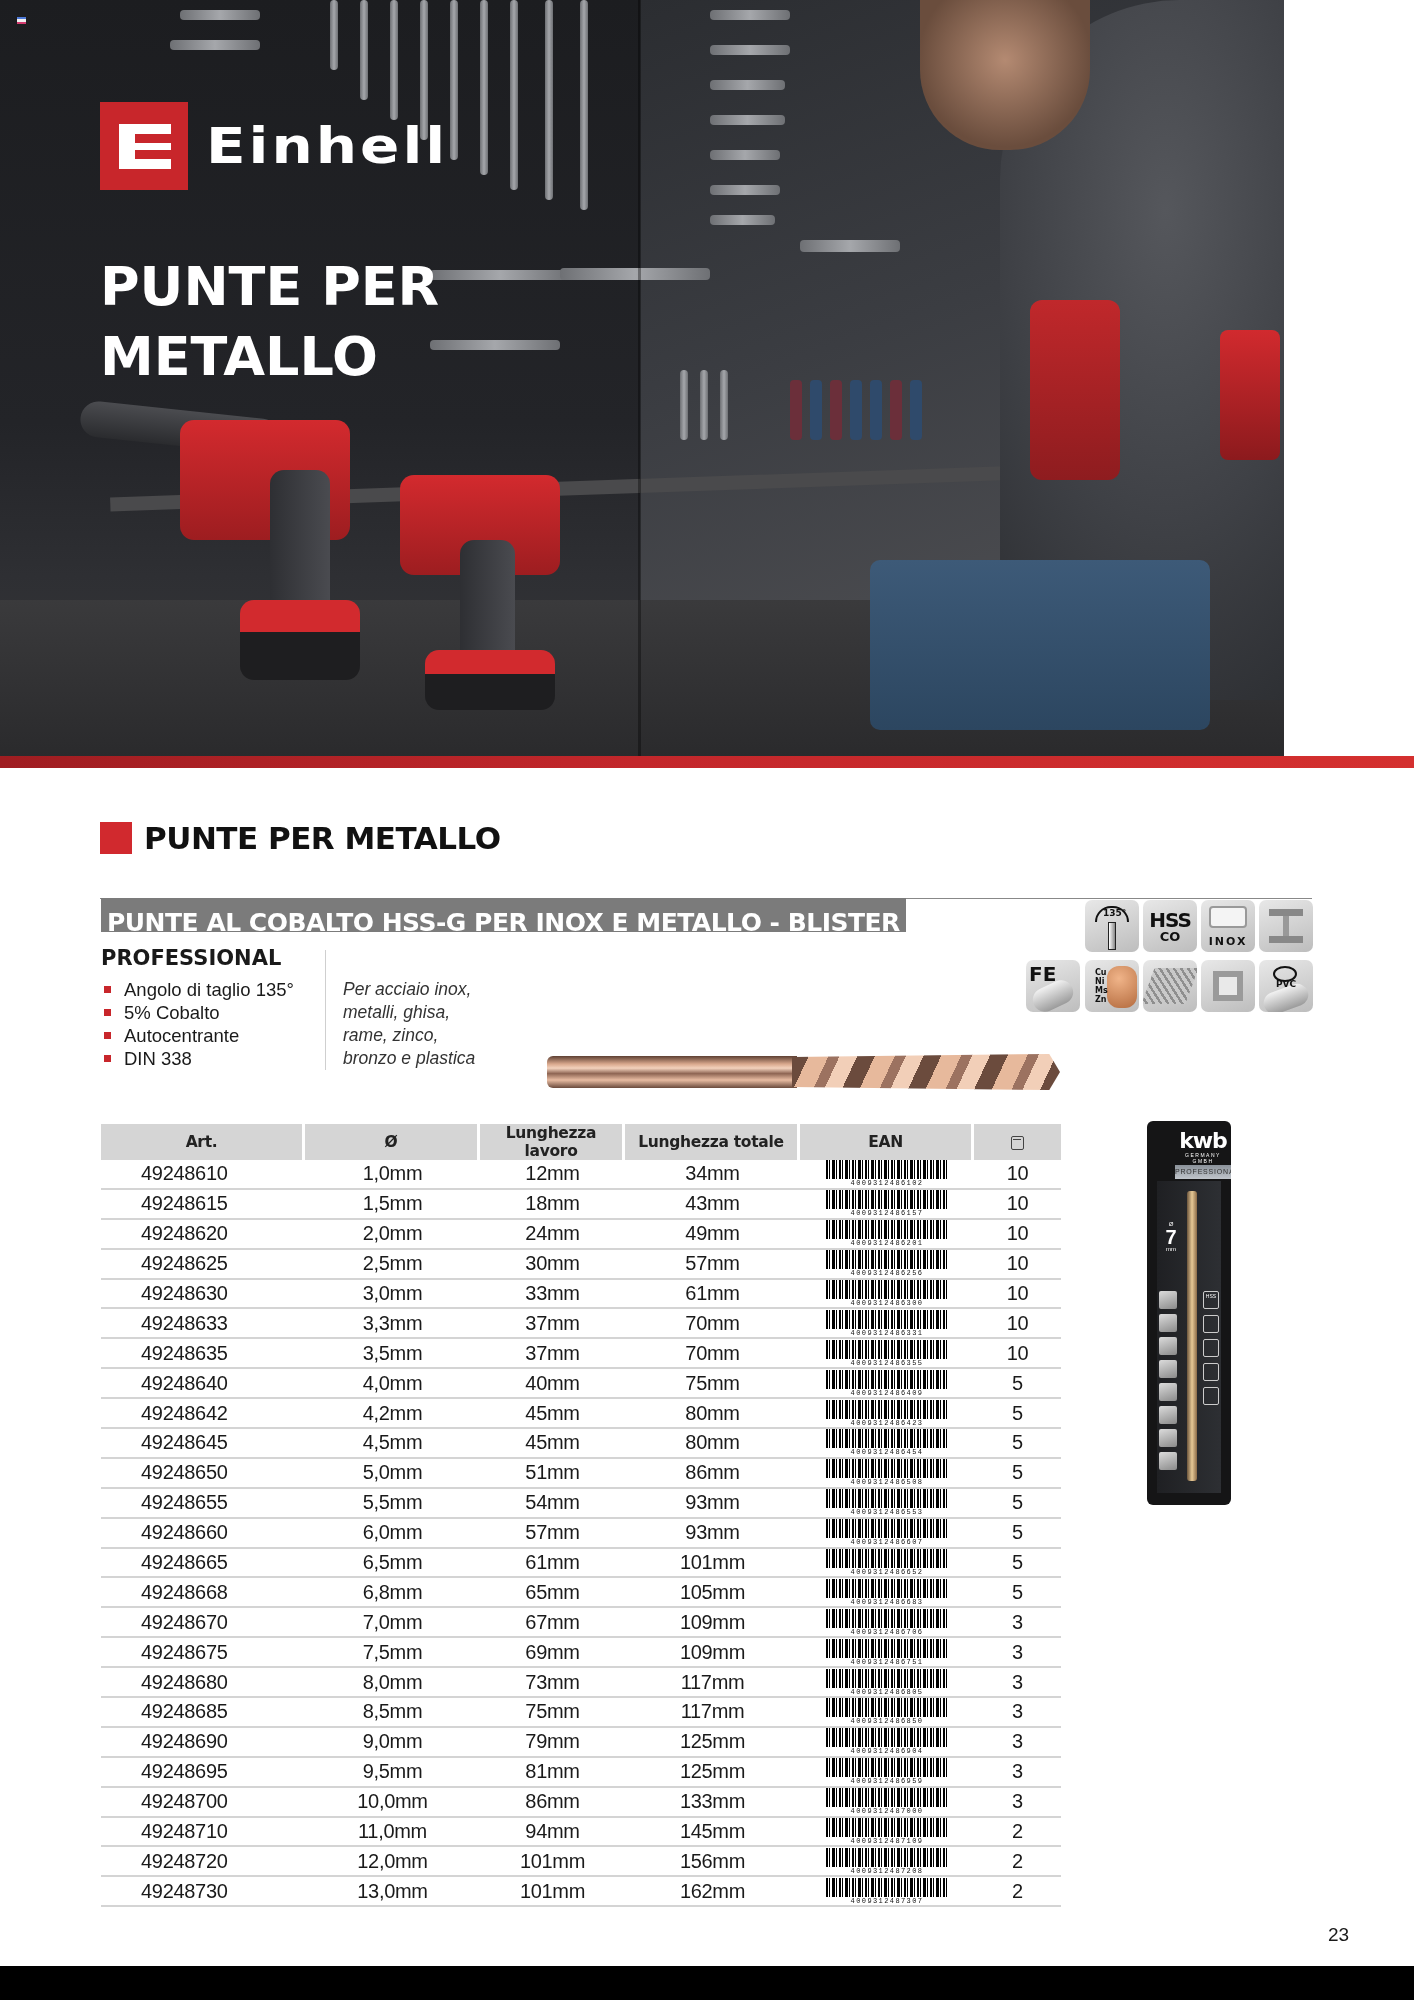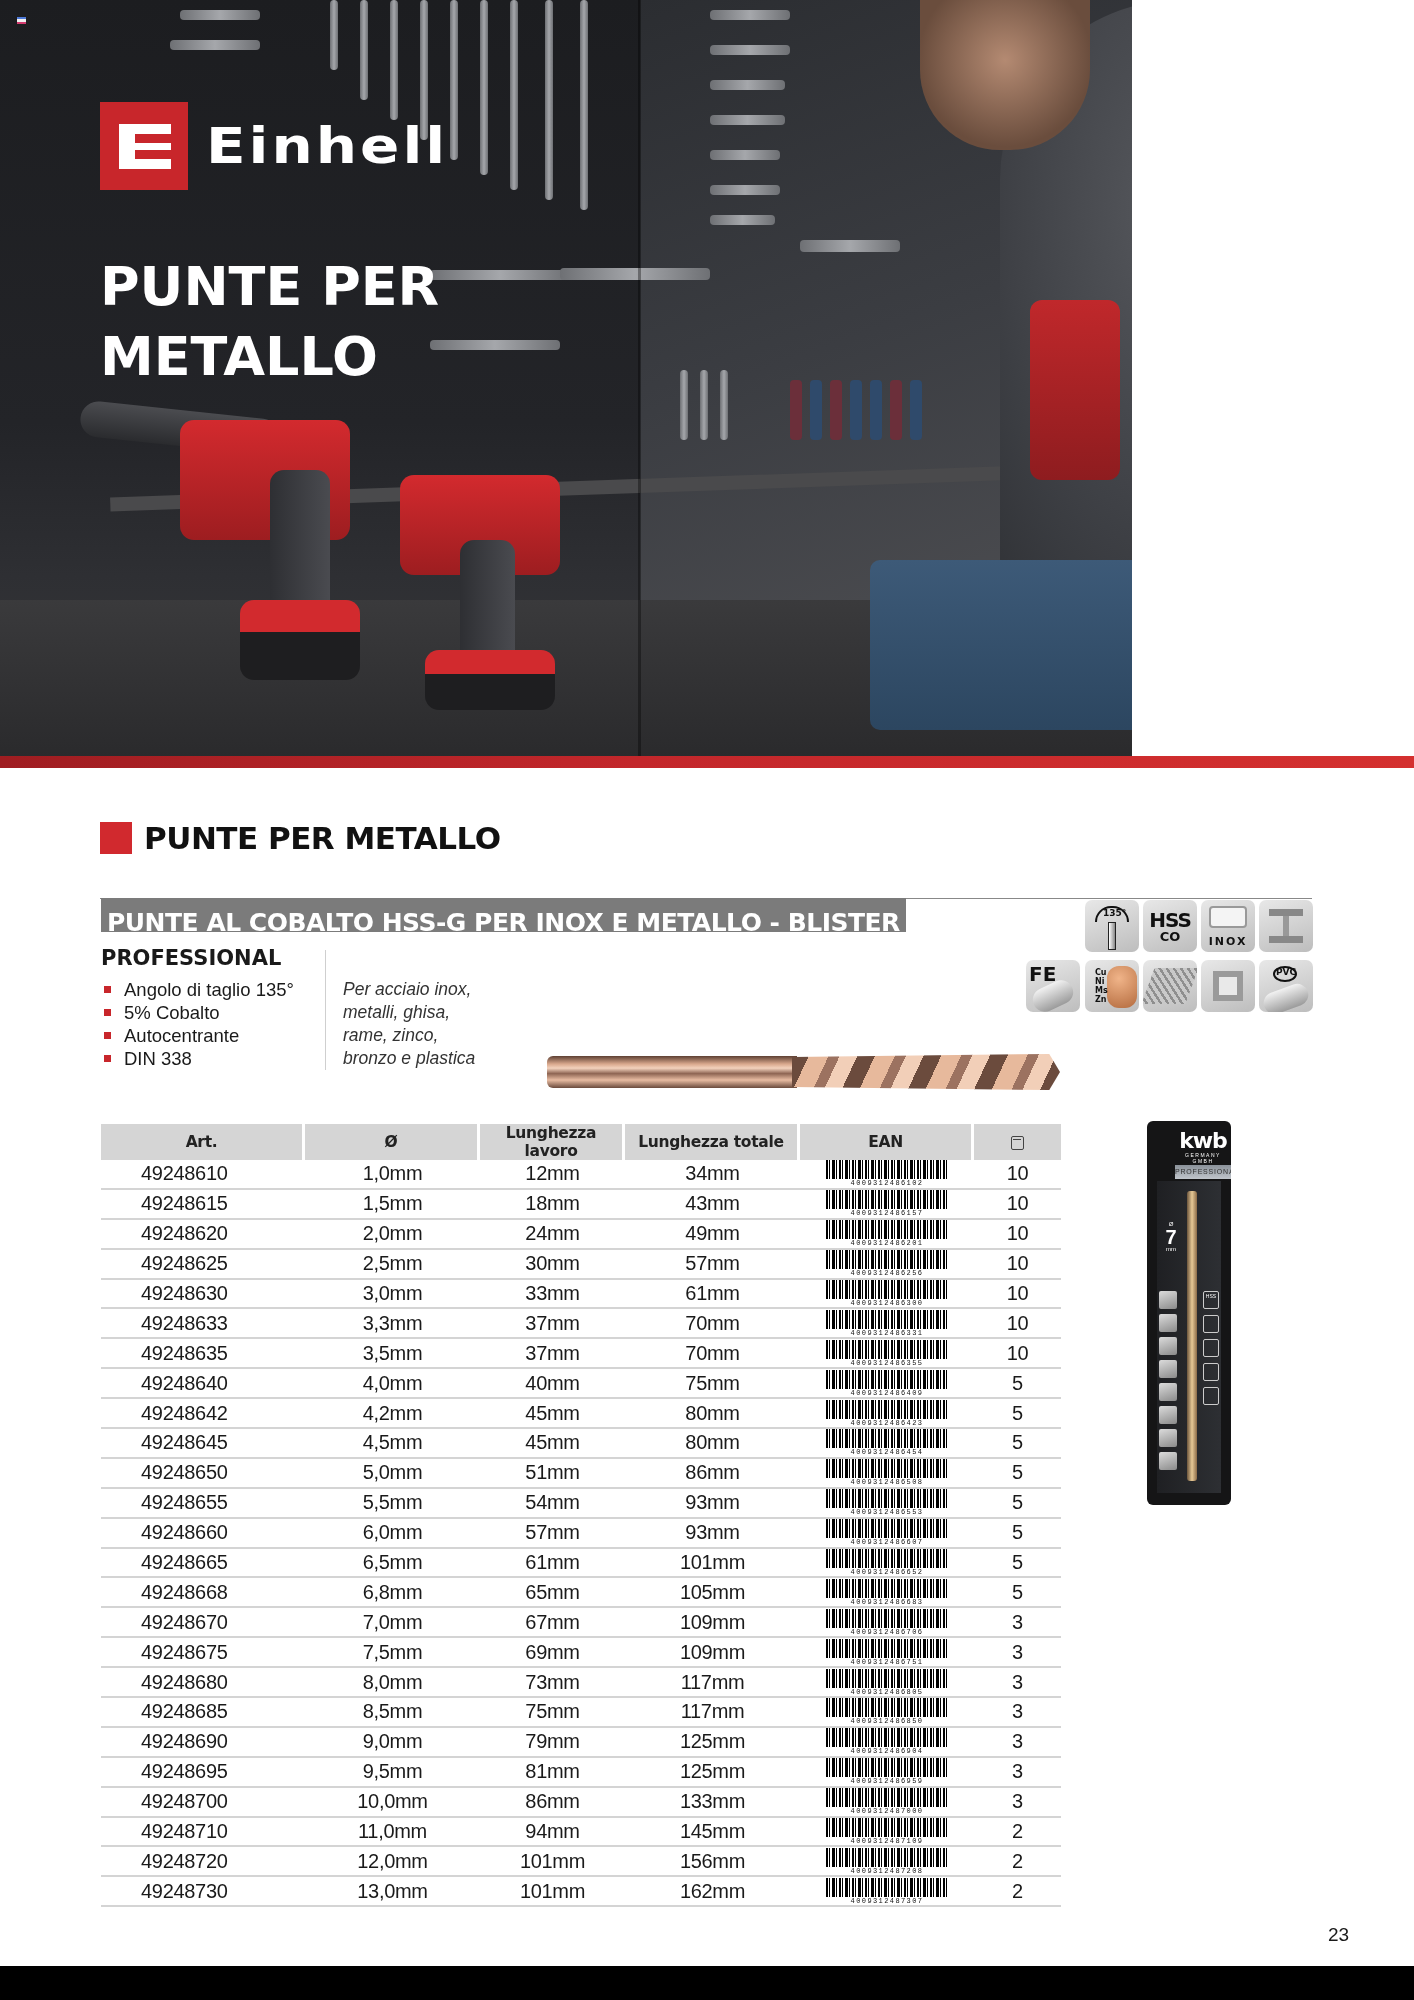--- a/index.html
+++ b/index.html
@@ -1,20 +1,20 @@
 <!DOCTYPE html>
 <html><head>
 <meta charset="utf-8">
 <style>
   * { box-sizing: border-box; margin: 0; padding: 0; }
   html, body { width: 1414px; height: 2000px; background: #ffffff; overflow: hidden; }
   body { font-family: "Liberation Sans", "DejaVu Sans", sans-serif; color: #1a1a1a; position: relative; }
 
   
-  .hero { position: absolute; left: 0; top: 0; width: 1132px; height: 768px; overflow: hidden;
+  .hero { position: absolute; left: 0; top: 0; width: 1284px; height: 768px; overflow: hidden;
     background: linear-gradient(180deg, #1c1d20 0%, #232428 55%, #2e2f33 75%, #3a3a3c 100%); }
   .hero-right { position: absolute; left: 640px; top: 0; width: 774px; height: 758px;
     background: linear-gradient(160deg, #2b2d31 0%, #3b3d42 40%, #4a4b4f 70%, #5a5a5c 100%); }
   .pegboard-tools { position: absolute; left: 0; top: 0; width: 1414px; height: 480px; }
   .tool-bar { position: absolute; background: linear-gradient(90deg,#6e7074,#a5a7ab,#6e7074); border-radius: 4px; }
   .shelf { position: absolute; left: 110px; top: 480px; width: 1000px; height: 14px; background: #4a4a4c; transform: rotate(-2deg); }
   .workbench { position: absolute; left: 0; top: 600px; width: 1414px; height: 160px; background: linear-gradient(180deg,#3a3a3c,#2a2a2c); }
   .worker { position: absolute; left: 1000px; top: 0; width: 414px; height: 700px;
     background: radial-gradient(ellipse at 40% 30%, #55575c 0%, #3f4146 45%, #2d2f33 80%); border-radius: 180px 0 0 60px; }
   .worker-head { position: absolute; left: 920px; top: 0; width: 170px; height: 150px; background: radial-gradient(circle at 50% 40%, #b48a72, #6a4d3d 70%); border-radius: 0 0 80px 80px; }
@@ -82,21 +82,21 @@
   .ic-beam .beam { width: 34px; height: 34px; border-top: 7px solid #888; border-bottom: 7px solid #888; position: relative; }
   .ic-beam .beam::after { content: ""; position: absolute; left: 14px; top: 0; width: 6px; height: 20px; background: #999; }
   .ic-fe { left: 0; top: 60px; font-size: 20px; align-items: flex-start; justify-content: flex-start; padding: 2px 0 0 3px; }
   .ic-fe .pipe { position: absolute; bottom: 4px; left: 6px; width: 42px; height: 24px; border-radius: 12px; background: linear-gradient(180deg,#f2f2f2,#9b9b9b); transform: rotate(-25deg); }
   .ic-cu { left: 59px; top: 60px; font-size: 8px; line-height: 9px; flex-direction: column; align-items: flex-start; padding-left: 10px; }
   .ic-cu .copper { position: absolute; right: 2px; top: 6px; width: 30px; height: 42px; background: radial-gradient(circle at 40% 30%,#f0b489,#b46b3e); border-radius: 12px; }
   .ic-sheet { left: 117px; top: 60px; }
   .ic-sheet .mesh { width: 44px; height: 36px; background: repeating-linear-gradient(45deg,#c9c9c9 0 3px,#8f8f8f 3px 5px); transform: skewX(-20deg); }
   .ic-tube { left: 175px; top: 60px; }
   .ic-tube .sq { width: 30px; height: 30px; border: 6px solid #9a9a9a; background: #e9e9e9; }
-  .ic-pvc { left: 233px; top: 60px; font-size: 9px; align-items: flex-start; padding-top: 4px; }
+  .ic-pvc { left: 233px; top: 60px; font-size: 9px; align-items: flex-start; padding-top: 16px; }
   .ic-pvc .ring { position: absolute; top: 6px; left: 14px; width: 24px; height: 16px; border: 2px solid #111; border-radius: 50%; }
   .ic-pvc .pipe { position: absolute; bottom: 2px; left: 4px; width: 46px; height: 22px; border-radius: 11px; background: linear-gradient(180deg,#f2f2f2,#9b9b9b); transform: rotate(-20deg); }
 
   .drill-bit { position: absolute; left: 547px; top: 1052px; width: 520px; height: 40px; }
   .drill-shank { position: absolute; left: 0; top: 4px; width: 250px; height: 32px; border-radius: 6px 0 0 6px;
     background: linear-gradient(180deg,#5e4033 0%,#d9a88d 25%,#f3d2bd 38%,#8e6553 55%,#e8bca2 75%,#6a4a3c 100%); }
   .drill-flute { position: absolute; left: 245px; top: 2px; width: 268px; height: 36px;
     background: repeating-linear-gradient(115deg,#6b4b3d 0 16px,#e7b99c 16px 34px,#9c7260 34px 44px,#f2cfb8 44px 60px);
     clip-path: polygon(0 8%, 96% 0, 100% 50%, 96% 100%, 0 92%); }
 

